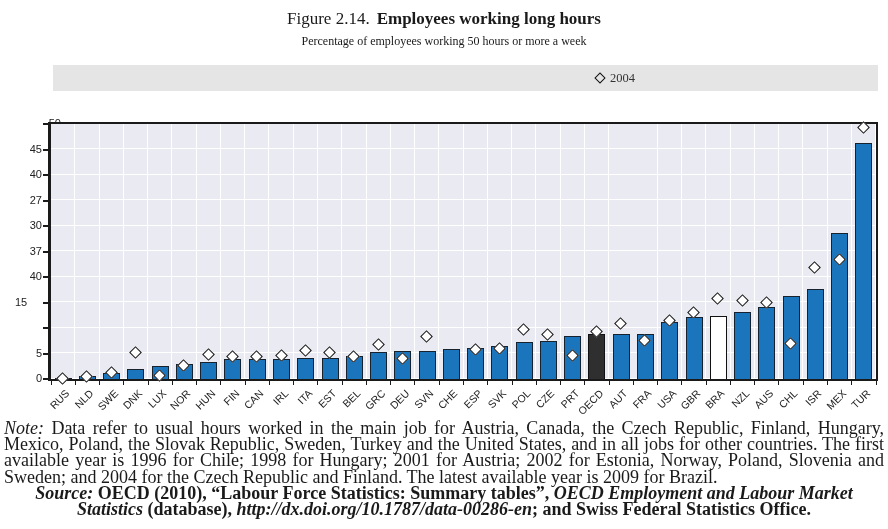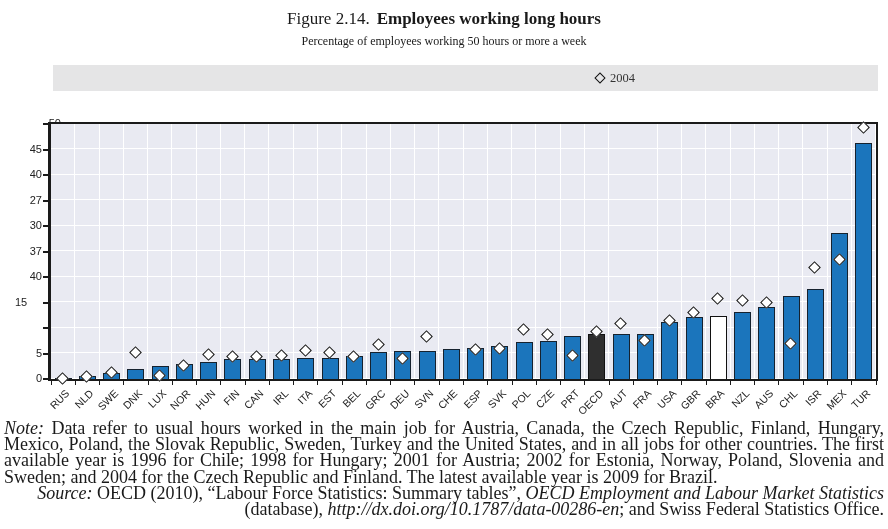--- a/index.html
+++ b/index.html
@@ -29,21 +29,21 @@
   .bar{position:absolute;bottom:0;width:17px;box-sizing:border-box;background:#1b75bc;border:1px solid #16222e;border-bottom:none;}
   .bar.dark{background:#2f2f2f;border-color:#111;}
   .bar.white{background:#ffffff;border-color:#111;}
   .dmark{position:absolute;width:7px;height:7px;box-sizing:content-box;background:#ffffff;border:1.5px solid #111;transform:rotate(45deg);z-index:3;}
   .ylab{position:absolute;left:0;width:42px;text-align:right;font-family:"Liberation Sans",sans-serif;font-size:11px;color:#222;}
   .ytick{position:absolute;width:5px;height:2px;background:#1a1a1a;}
   .xtick{position:absolute;width:1px;height:4px;background:#1a1a1a;}
   .xlab{position:absolute;width:46px;text-align:right;font-family:"Liberation Sans",sans-serif;font-size:10.5px;color:#222;transform-origin:100% 0%;transform:rotate(-45deg);white-space:nowrap;}
   .notes{position:absolute;left:4px;top:420px;width:880px;font-size:18px;line-height:16.2px;}
   .notes p{margin:0;text-align:justify;}
-  .notes p.src{text-align:right;}
+  .notes p.src{text-align:center;font-weight:bold;}
 </style>
 </head>
 <body>
 
 <div class="page">
 
   <div class="title">
     <span class="prefix">Figure 2.14.</span><span class="main">Employees working long hours</span>
   </div>
   <div class="subtitle">Percentage of employees working 50 hours or more a week</div>

